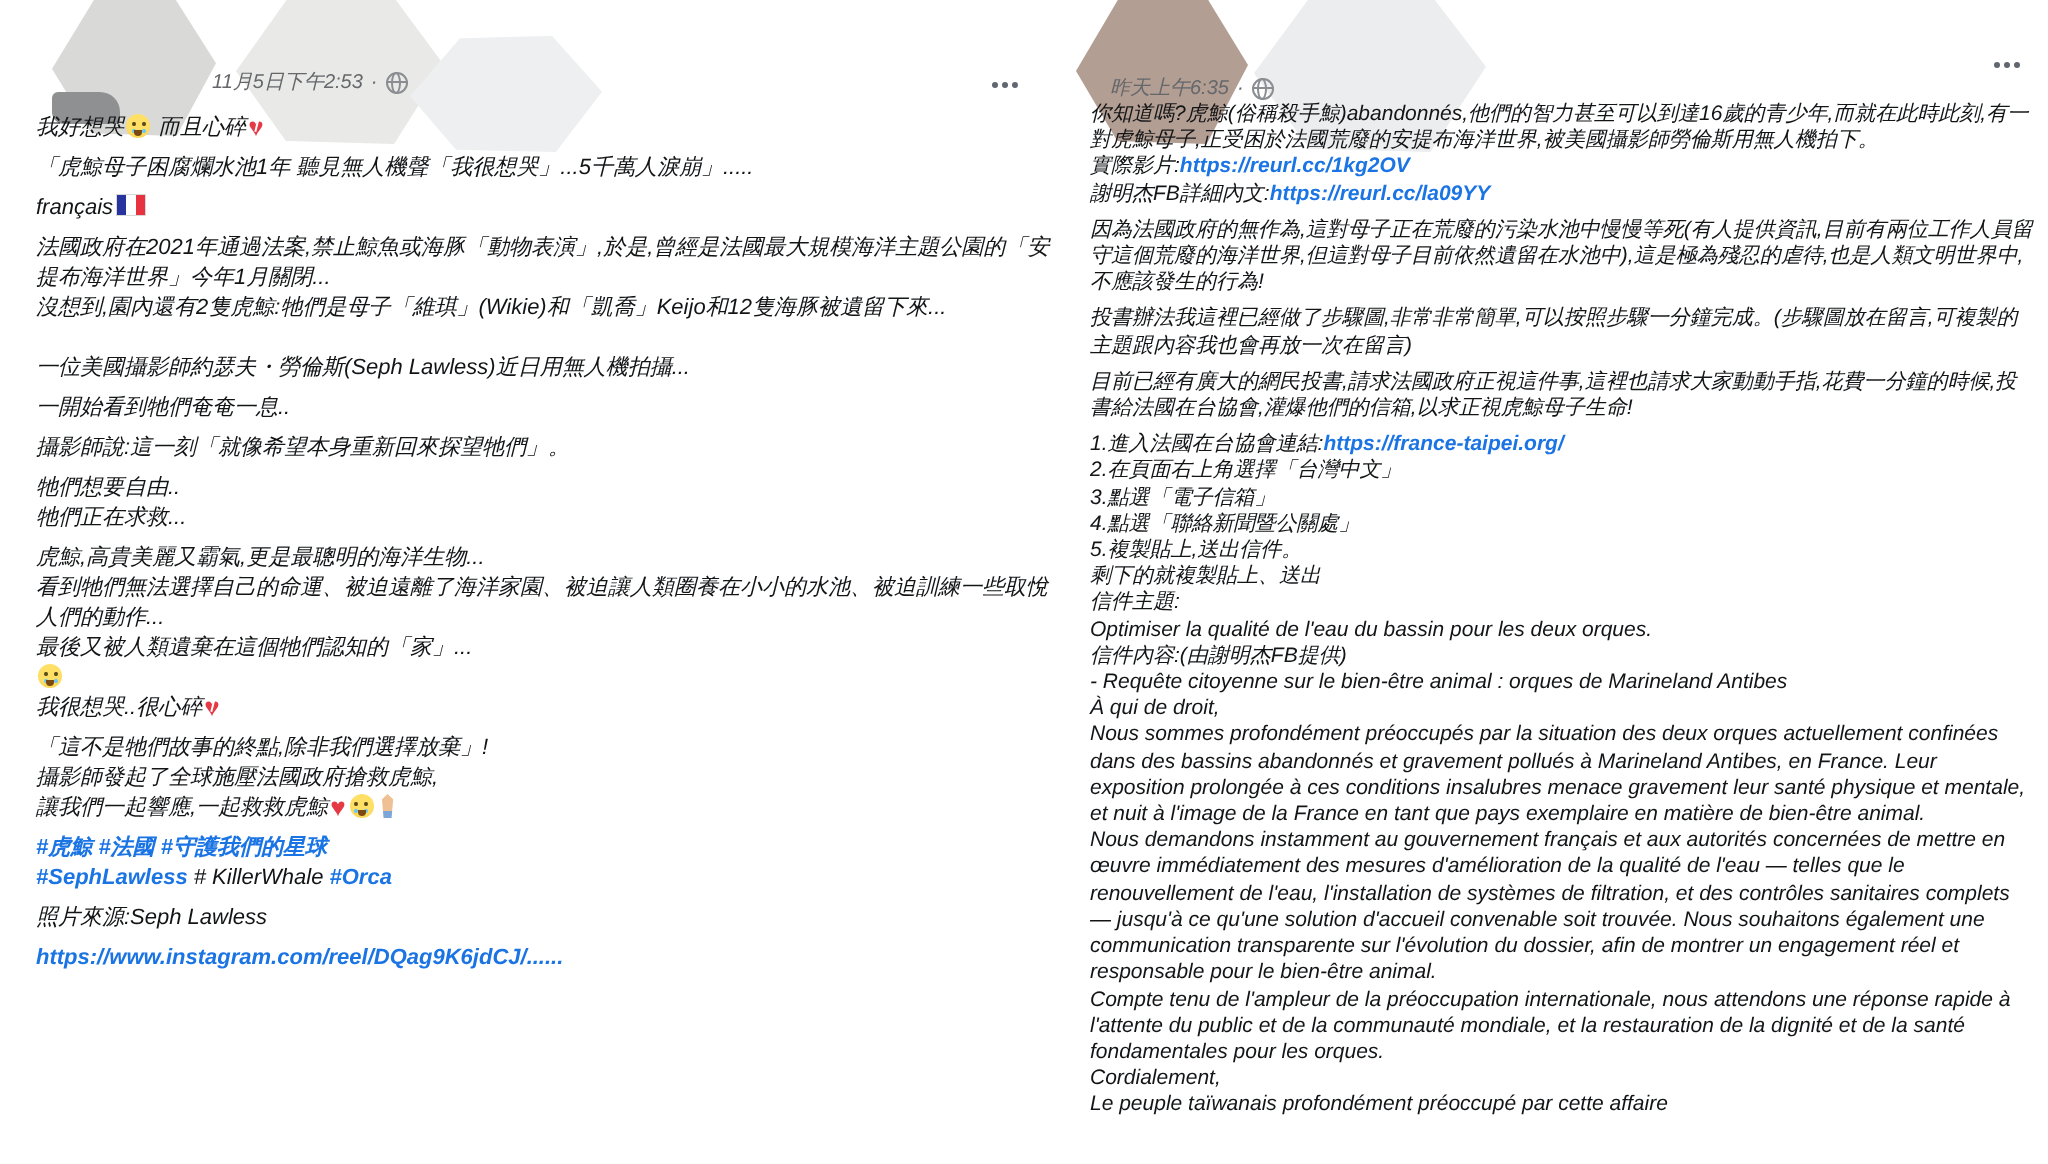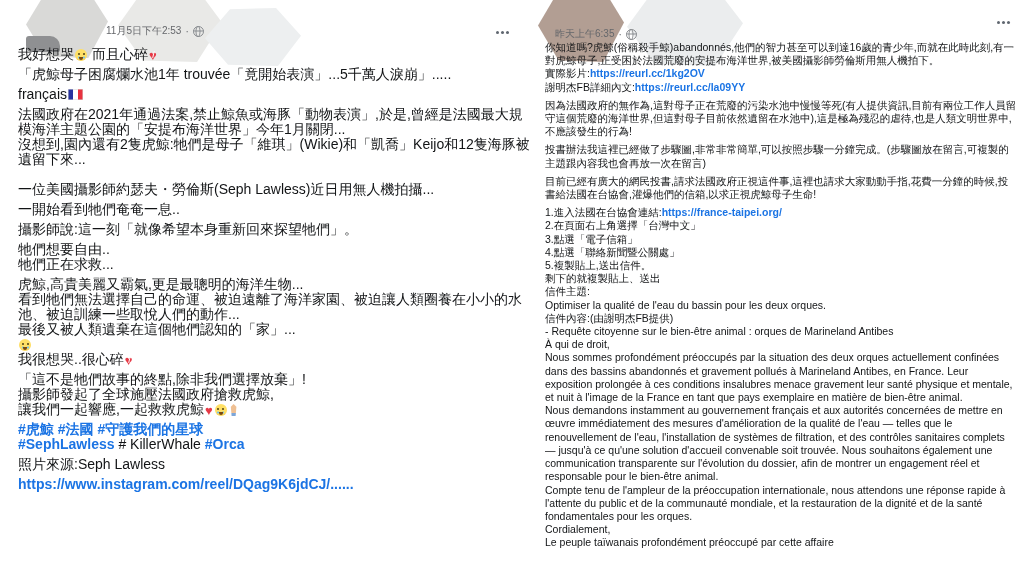--- a/index.html
+++ b/index.html
@@ -1,18 +1,18 @@
 <!DOCTYPE html>
 <html><head>
 <meta charset="utf-8">
 <style>
   html,body{margin:0;padding:0;background:#fff;}
   .stage{position:relative;width:1024px;height:582px;background:#ffffff;overflow:hidden;
          font-family:"Liberation Sans","DejaVu Sans",sans-serif;color:#111;}
-  .post{position:absolute;top:0;height:416px;}
+  .post{position:absolute;top:10px;height:416px;font-style:italic;}
   .post.left{left:0;width:535px;}
   .post.right{left:535px;width:489px;}
 
   
   .blob{position:absolute;}
   .hex{clip-path:polygon(26% 2%,74% 0%,100% 48%,76% 100%,24% 98%,0% 52%);}
   .av-l1{left:26px;top:-12px;width:82px;height:70px;background:#d9d9d7;}
   .av-l2{left:26px;top:36px;width:34px;height:16px;background:#8f9092;border-radius:3px 10px 2px 6px;}
   .nm-l1{left:118px;top:-14px;width:104px;height:76px;background:#e9e9e7;}
   .nm-l2{left:205px;top:8px;width:96px;height:58px;background:#edeff0;}
@@ -28,21 +28,21 @@
   .globe::after{content:"";position:absolute;left:50%;top:-1px;bottom:-1px;width:5px;border:1px solid #8a8d91;border-radius:50%;transform:translateX(-50%);box-sizing:border-box;}
 
   
   .more{position:absolute;background:none;border:none;cursor:pointer;padding:4px;}
   .more-left{left:492px;top:18px;}
   .more-right{left:458px;top:8px;}
   .mdots{display:inline-block;width:3px;height:3px;border-radius:50%;background:#606770;box-shadow:5px 0 0 #606770,10px 0 0 #606770;margin-right:10px;}
 
   
   .body{position:absolute;word-break:break-word;}
-  .body-left{left:18px;top:47px;width:515px;font-size:14px;line-height:15px;color:#121416;}
+  .body-left{left:18px;top:47px;width:515px;font-size:11px;line-height:15px;color:#121416;}
   .body-right{left:10px;top:41px;width:472px;font-size:10.5px;line-height:13.2px;color:#121416;}
   .para{margin:0 0 5px 0;}
   .para:last-child{margin-bottom:12px;}
   .lnk{color:#1b74e4;font-weight:700;text-decoration:none;cursor:pointer;}
   .hsh{color:#1b74e4;font-weight:700;cursor:pointer;}
 
   
   .emj{display:inline-block;vertical-align:-2px;margin:0 1px;}
   .emj-sob{width:12px;height:12px;border-radius:50%;position:relative;
     background:radial-gradient(circle at 50% 38%,#ffe066 55%,#f6c945 100%);}
@@ -72,21 +72,21 @@
     <div class="meta meta-left">
       <span>11月5日下午2:53</span>
       <span>·</span>
       <span class="globe"></span>
     </div>
     <button class="more more-left" aria-label="more">
       <span class="mdots"></span>
     </button>
     <div class="body body-left" id="leftBody">
         <div class="para"><span>我好想哭</span><span class="emj emj-sob"></span><span> 而且心碎</span><span class="emj emj-broken-heart"></span></div>
-        <div class="para"><span>「虎鯨母子困腐爛水池1年 trouvée「竟開始表演」...5千萬人淚崩」.....</span></div>
+        <div class="para"><span>「虎鯨母子困腐爛水池1年 聽見無人機聲「我很想哭」...5千萬人淚崩」.....</span></div>
         <div class="para"><span>français</span><span class="emj emj-fr-flag"></span></div>
         <div class="para"><span>法國政府在2021年通過法案,禁止鯨魚或海豚「動物表演」,於是,曾經是法國最大規模海洋主題公園的「安提布海洋世界」今年1月關閉...</span><br><span>沒想到,園內還有2隻虎鯨:牠們是母子「維琪」(Wikie)和「凱喬」Keijo和12隻海豚被遺留下來...</span><br><br><span>一位美國攝影師約瑟夫・勞倫斯(Seph Lawless)近日用無人機拍攝...</span></div>
         <div class="para"><span>一開始看到牠們奄奄一息..</span></div>
         <div class="para"><span>攝影師說:這一刻「就像希望本身重新回來探望牠們」。</span></div>
         <div class="para"><span>牠們想要自由..</span><br><span>牠們正在求救...</span></div>
         <div class="para"><span>虎鯨,高貴美麗又霸氣,更是最聰明的海洋生物...</span><br><span>看到牠們無法選擇自己的命運、被迫遠離了海洋家園、被迫讓人類圈養在小小的水池、被迫訓練一些取悅人們的動作...</span><br><span>最後又被人類遺棄在這個牠們認知的「家」...</span><br><span class="emj emj-sob"></span><br><span>我很想哭..很心碎</span><span class="emj emj-broken-heart"></span></div>
         <div class="para"><span>「這不是牠們故事的終點,除非我們選擇放棄」!</span><br><span>攝影師發起了全球施壓法國政府搶救虎鯨,</span><br><span>讓我們一起響應,一起救救虎鯨</span><span class="emj emj-heart"></span><span class="emj emj-sob"></span><span class="emj emj-pray"></span></div>
         <div class="para"><span class="hsh">#虎鯨</span><span> </span><span class="hsh">#法國</span><span> </span><span class="hsh">#守護我們的星球</span><br><span class="hsh">#SephLawless</span><span> # KillerWhale  </span><span class="hsh">#Orca</span></div>
         <div class="para"><span>照片來源:Seph Lawless</span></div>
         <div class="para"><span class="lnk">https://www.instagram.com/reel/DQag9K6jdCJ/......</span></div>

